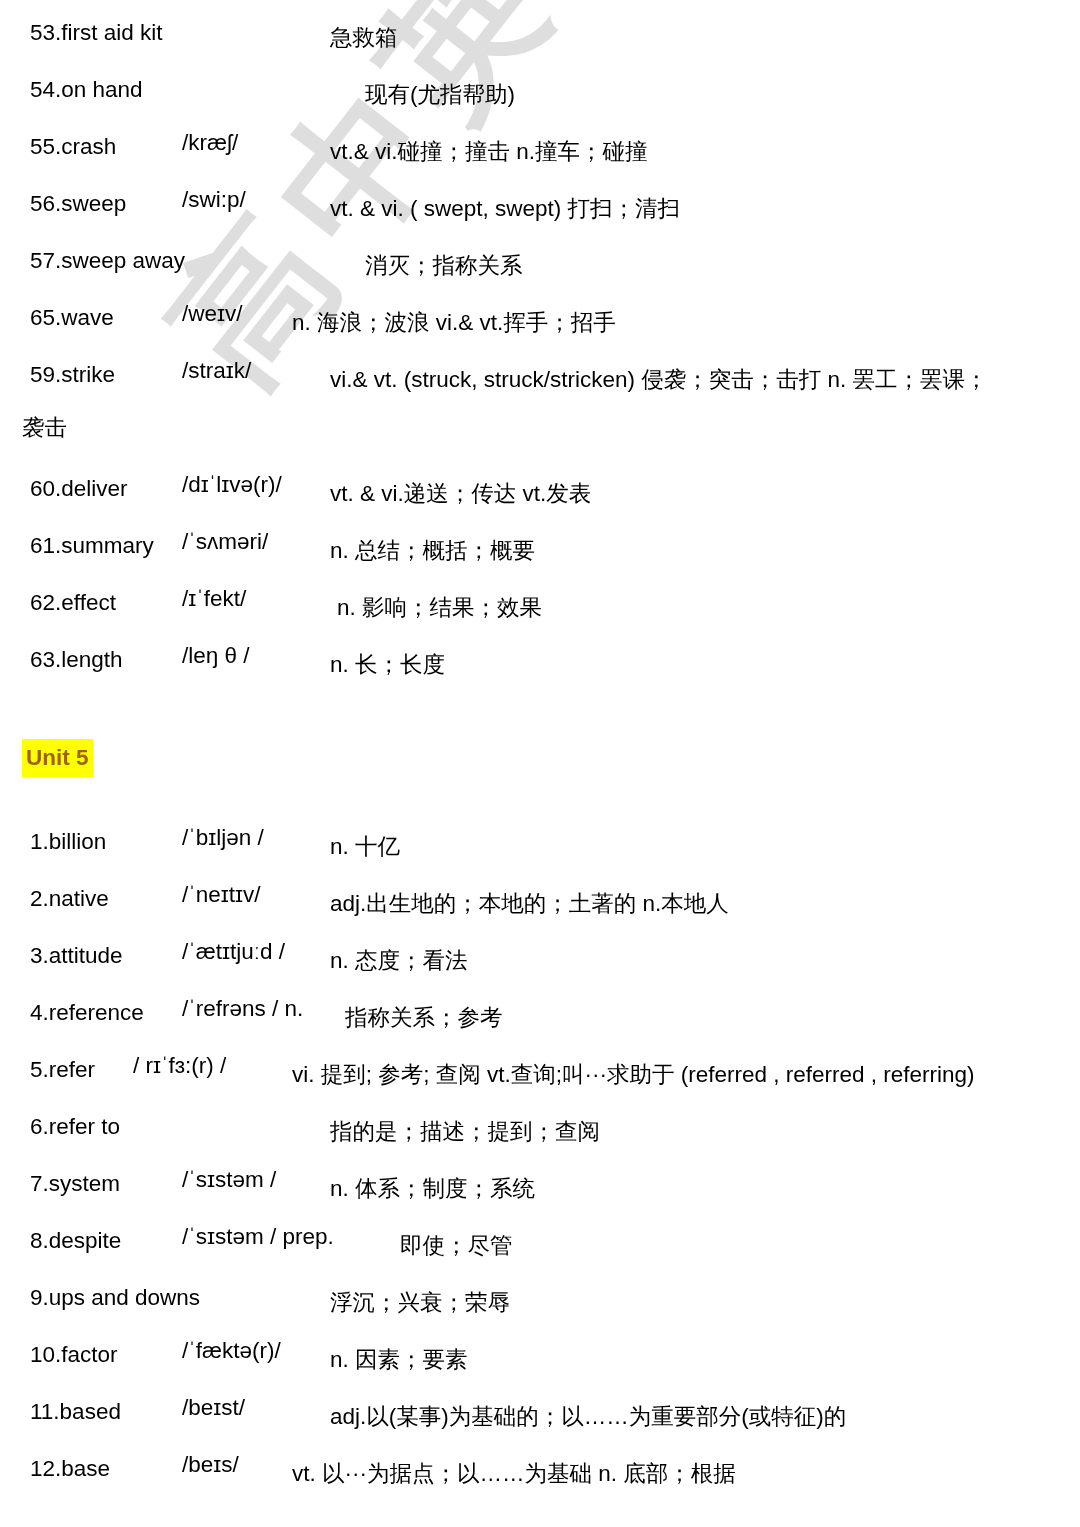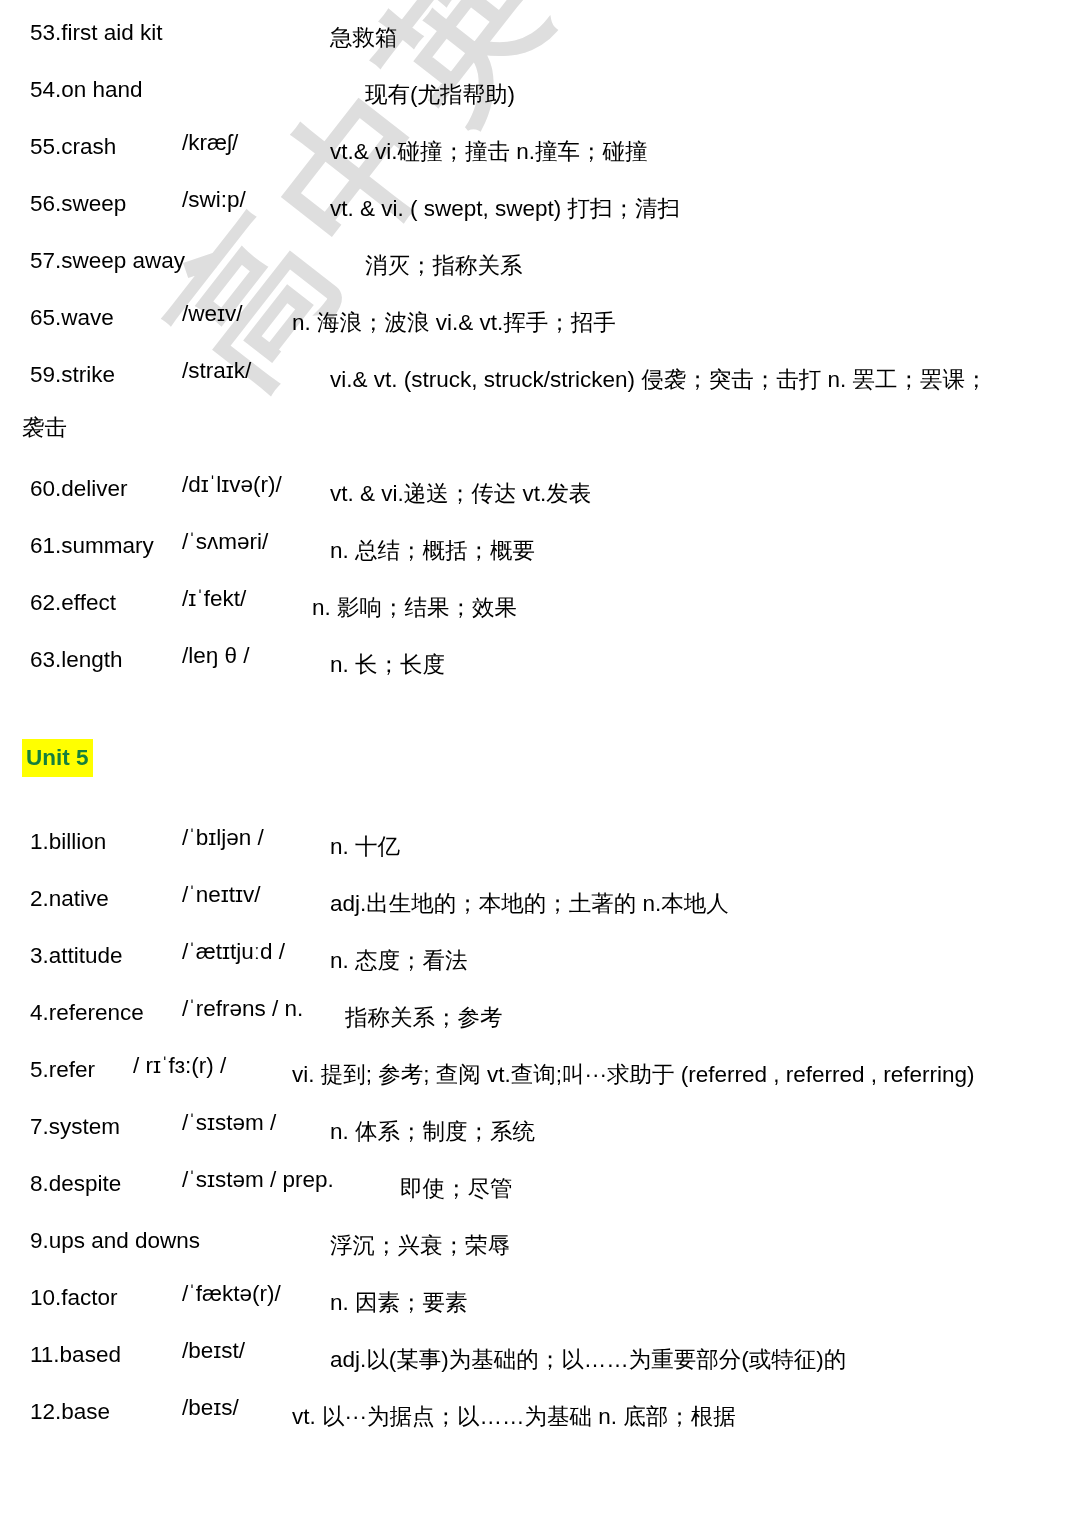--- a/index.html
+++ b/index.html
@@ -96,21 +96,21 @@
     font-size: 22.5px;
   }
   .unit-heading .unit-label {
     position: absolute;
     left: 22px;
     top: 9px;
     line-height: 38px;
     font-weight: 700;
     background: #ffff00;
     padding: 0 4px;
-    color: #15803d;
+    color: #a16207;
   }
 </style>
 </head>
 <body>
 
 <div id="watermark-layer">
   <div id="watermark-text">高中英语公众号</div>
 </div>
 
 <div id="doc">
@@ -165,21 +165,21 @@
 
   <div class="entry">
     <span class="col-word">61.summary</span>
     <span class="col-phon" style="left:182px">/ˈsʌməri/</span>
     <span class="col-def" style="left:330px">n.  总结；概括；概要</span>
   </div>
 
   <div class="entry">
     <span class="col-word">62.effect</span>
     <span class="col-phon" style="left:182px">/ɪˈfekt/</span>
-    <span class="col-def" style="left:312px">n.  影响；结果；效果</span>
+    <span class="col-def" style="left:337px">n.  影响；结果；效果</span>
   </div>
 
   <div class="entry">
     <span class="col-word">63.length</span>
     <span class="col-phon" style="left:182px">/leŋ θ /</span>
     <span class="col-def" style="left:330px">n.  长；长度</span>
   </div>
 
   <div class="spacer"></div>
 
@@ -212,20 +212,24 @@
     <span class="col-phon" style="left:182px">/ˈrefrəns / n.</span>
     <span class="col-def" style="left:345px">指称关系；参考</span>
   </div>
 
   <div class="entry">
     <span class="col-word">5.refer</span>
     <span class="col-phon" style="left:133px">/ rɪˈfɜ:(r) /</span>
     <span class="col-def" style="left:292px">vi.  提到; 参考; 查阅 vt.查询;叫···求助于   (referred , referred , referring)</span>
   </div>
 
+  <div class="entry">
+    <span class="col-word">6.refer to</span>
+    <span class="col-def" style="left:330px">指的是；描述；提到；查阅</span>
+  </div>
 
   <div class="entry">
     <span class="col-word">7.system</span>
     <span class="col-phon" style="left:182px">/ˈsɪstəm /</span>
     <span class="col-def" style="left:330px">n.  体系；制度；系统</span>
   </div>
 
   <div class="entry">
     <span class="col-word">8.despite</span>
     <span class="col-phon" style="left:182px">/ˈsɪstəm / prep.</span>

